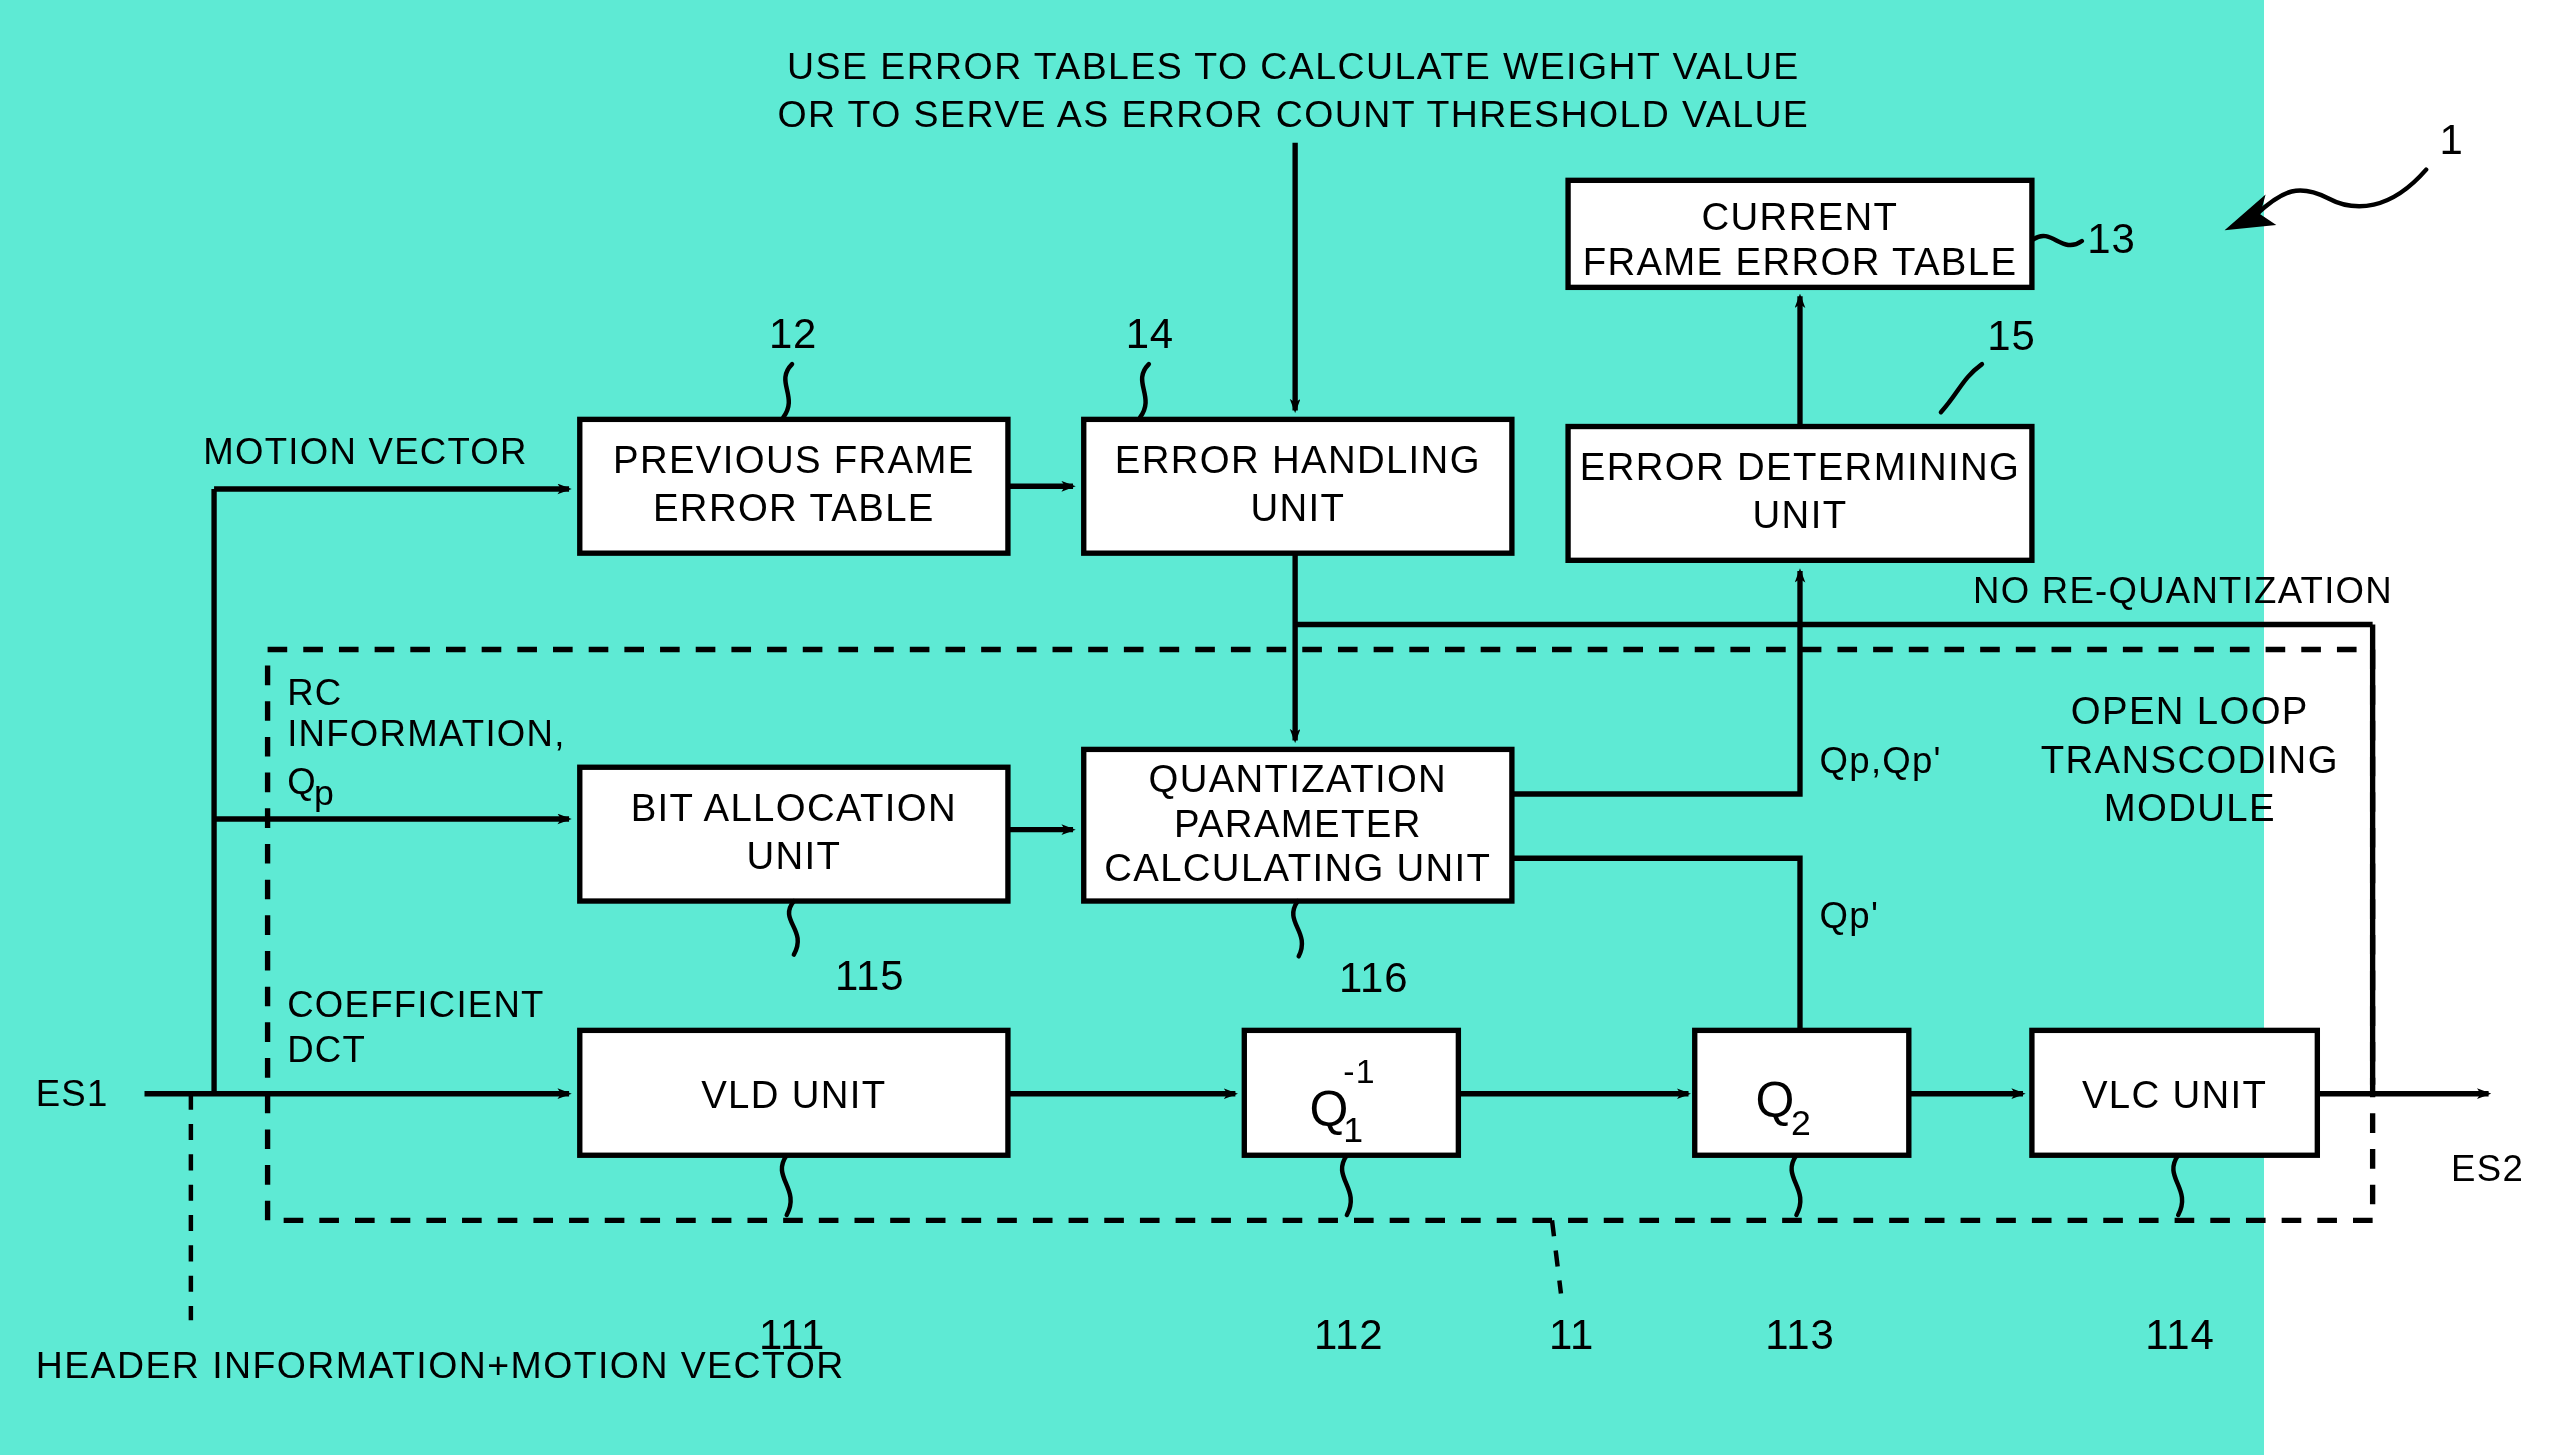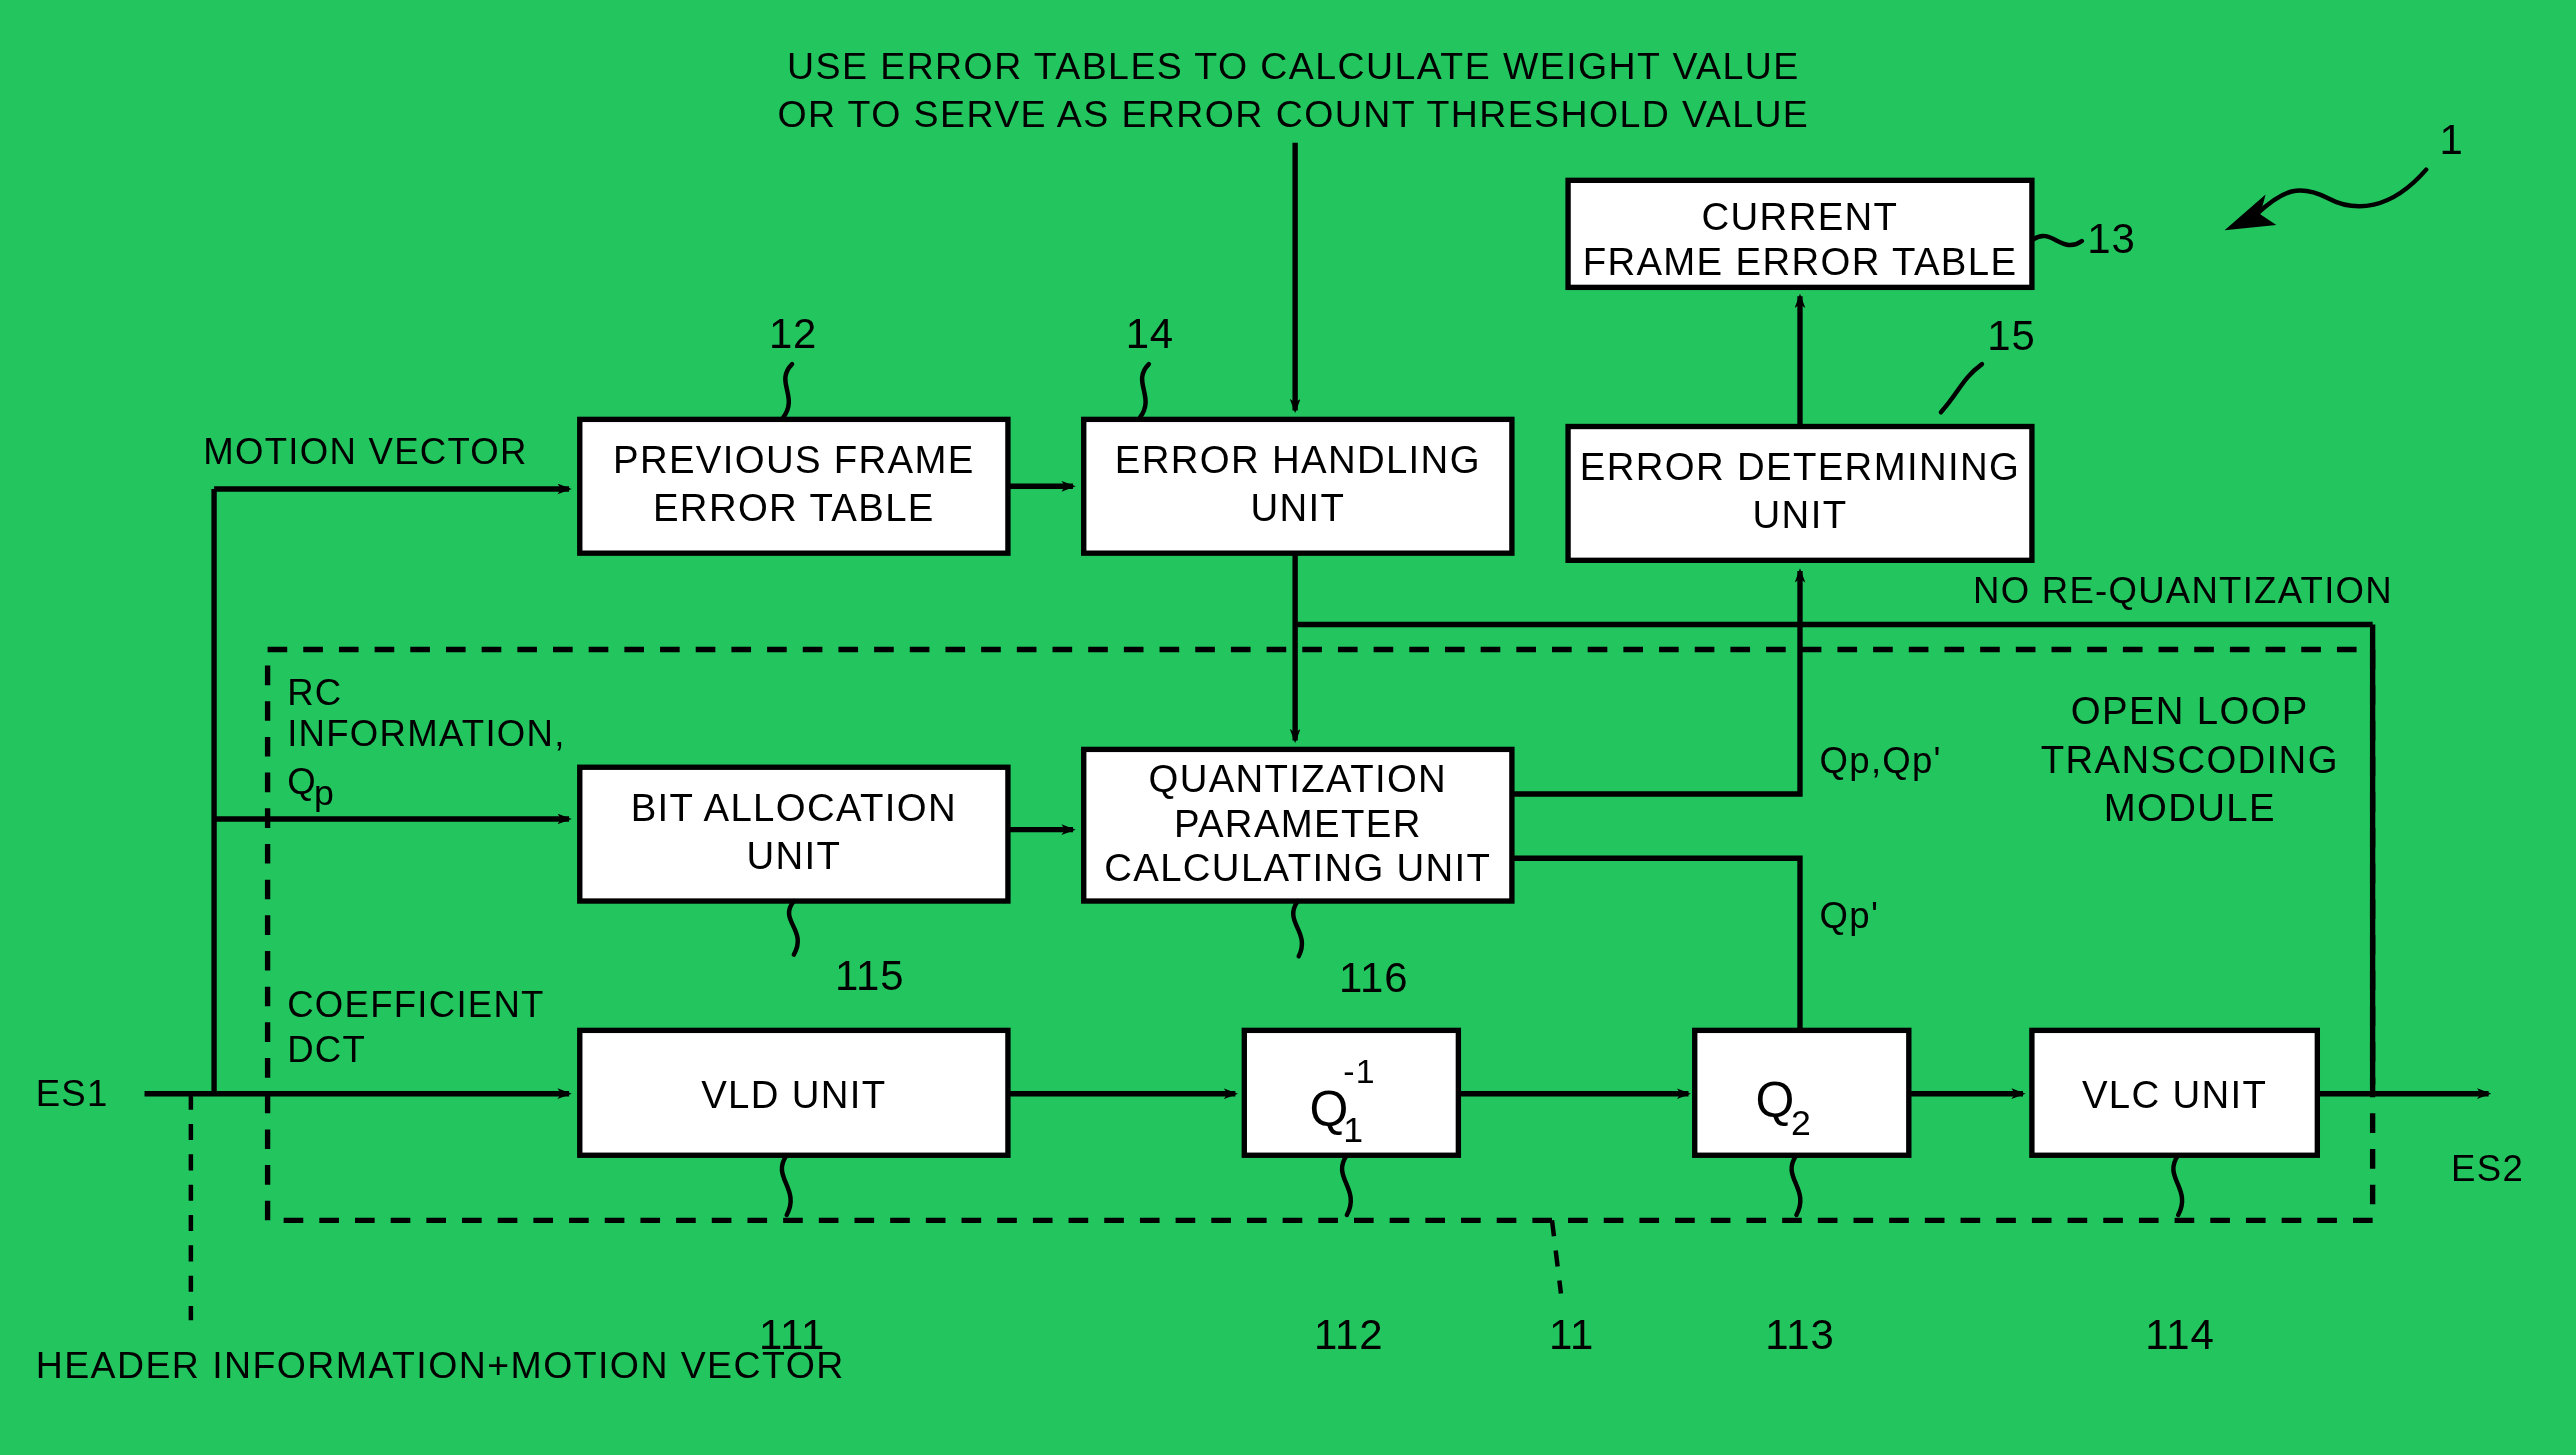--- a/index.html
+++ b/index.html
@@ -8,23 +8,23 @@
     background: #ffffff;
   }
   body {
     width: 2576px;
     height: 1456px;
     overflow: hidden;
     font-family: "Liberation Sans", sans-serif;
   }
   #diagram-root {
     position: relative;
-    width: 2576px;
+    width: 2264px;
     height: 1456px;
-    background: #22c55e;
+    background: #5eead4;
   }
   svg#fig {
     position: absolute;
     top: 0;
     left: 0;
     width: 2576px;
     height: 1456px;
   }
   
   .t {

